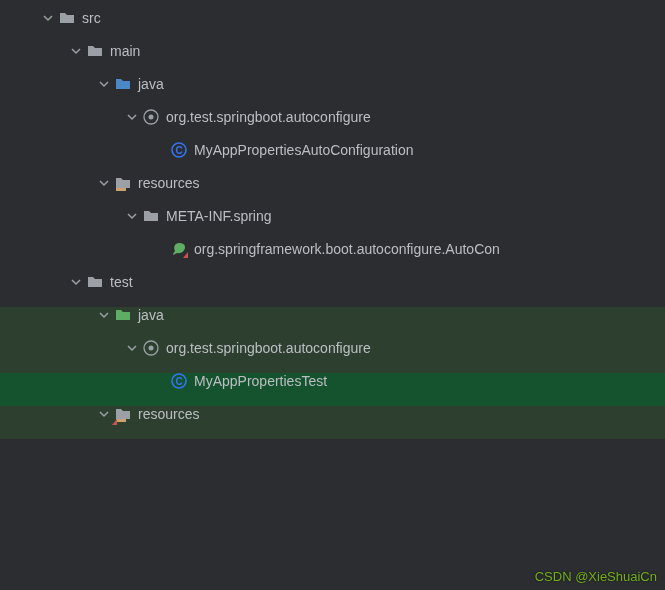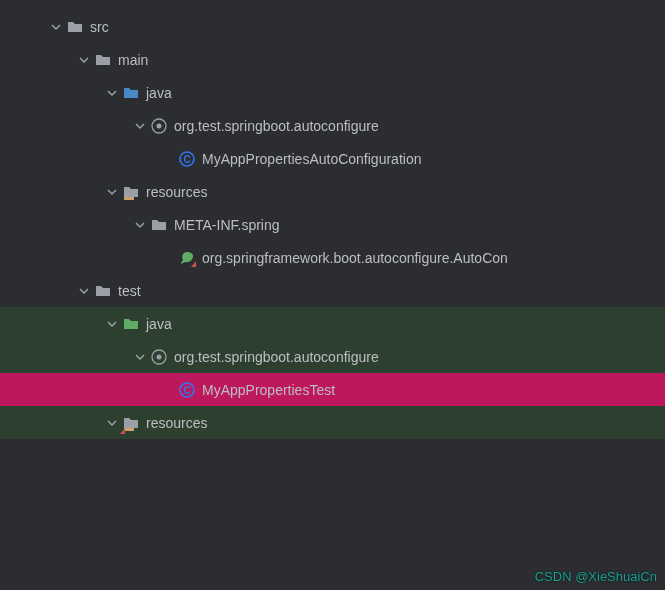--- a/index.html
+++ b/index.html
@@ -9,27 +9,27 @@
     font-size: 14px;
     color: #bcbec4;
     width: 665px;
     height: 590px;
     overflow: hidden;
     position: relative;
   }
   .tree { padding-top: 10px; }
   .row {
     display: flex;
-    align-items: center;
+    align-items: flex-start;
     height: 33px;
-    padding-left: 8px;
+    padding-left: 0;
     white-space: nowrap;
   }
   .row.green-bg { background: #2d4030; }
-  .row.selected { background: #be185d; }
+  .row.selected { background: #14532d; }
   .indent { display: inline-block; flex-shrink: 0; }
   .chevron {
     width: 16px;
     height: 16px;
     display: inline-flex;
     align-items: center;
     justify-content: center;
     margin-right: 2px;
     flex-shrink: 0;
   }
@@ -46,21 +46,21 @@
     position: relative;
   }
   .label { color: #bcbec4; }
   .folder-svg { fill: #9aa0a6; }
   .folder-blue { fill: #4a88c7; }
   .folder-green { fill: #5fad65; }
   .watermark {
     position: absolute;
     bottom: 6px;
     right: 8px;
-    color: #14b8a6;
+    color: #84cc16;
     font-size: 13px;
     opacity: 0.82;
     text-shadow: 0 0 2px #000;
   }
   .orange-bar {
     position: absolute;
     left: 2px;
     bottom: 0px;
     width: 10px;
     height: 3px;

